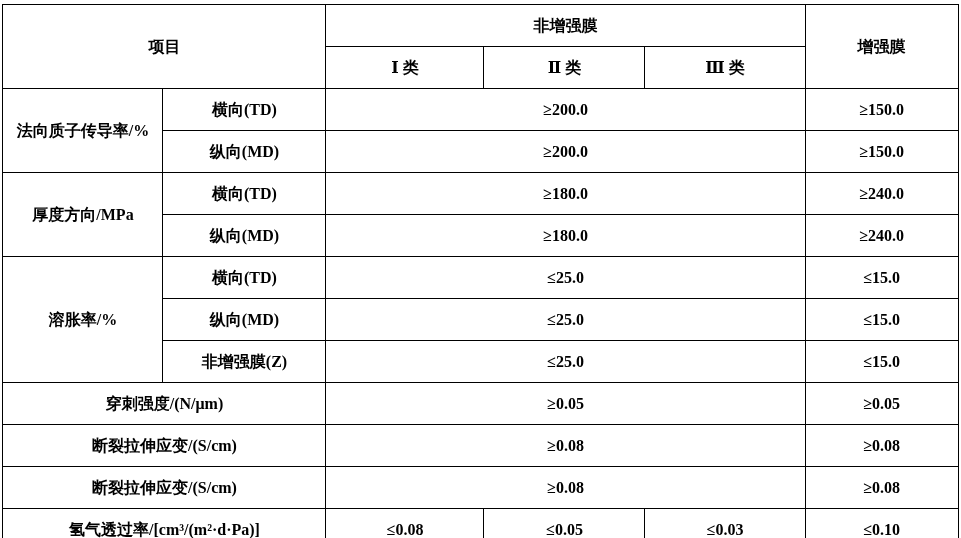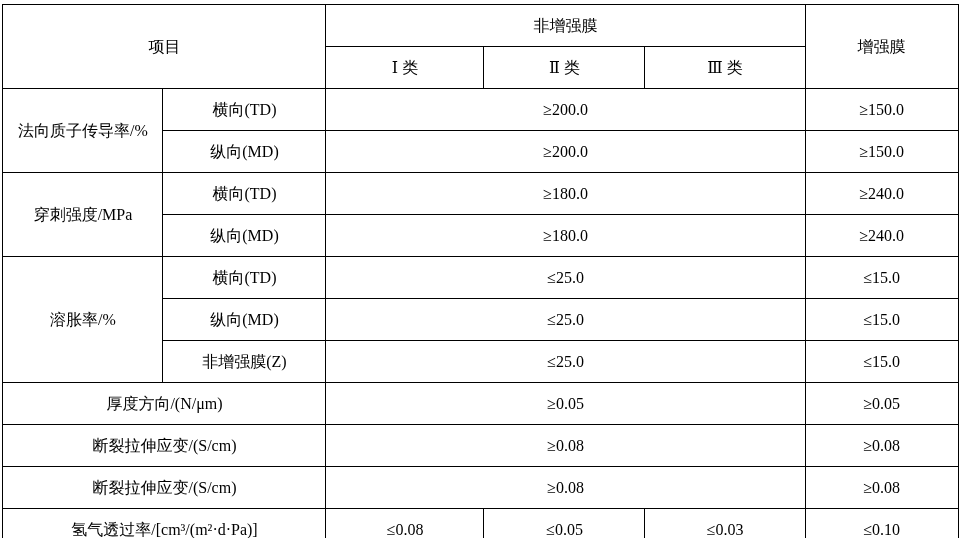--- a/index.html
+++ b/index.html
@@ -23,21 +23,21 @@
   table.spec {
     border-collapse: collapse;
     width: 955px;
     margin: 0 auto;
     table-layout: fixed;
   }
   table.spec td, table.spec th {
     border: 1px solid #000000;
     text-align: center;
     vertical-align: middle;
-    font-weight: normal;
+    font-weight: bold;
     font-size: 16px;
     padding: 0;
     height: 41px;
     line-height: 1.25;
   }
   .hdr-group {
     font-size: 17px;
   }
   .hdr-item {
     font-size: 17px;
@@ -96,21 +96,21 @@
         <td class="val" colspan="3">≥200.0</td>
         <td class="val">≥150.0</td>
       </tr>
       <tr>
         <td class="sublabel">纵向(MD)</td>
         <td class="val" colspan="3">≥200.0</td>
         <td class="val">≥150.0</td>
       </tr>
 
       <tr>
-        <td class="rowlabel" rowspan="2">穿刺强度/MPa</td>
+        <td class="rowlabel" rowspan="2">厚度方向/MPa</td>
         <td class="sublabel">横向(TD)</td>
         <td class="val" colspan="3">≥180.0</td>
         <td class="val">≥240.0</td>
       </tr>
       <tr>
         <td class="sublabel">纵向(MD)</td>
         <td class="val" colspan="3">≥180.0</td>
         <td class="val">≥240.0</td>
       </tr>
 
@@ -125,21 +125,21 @@
         <td class="val" colspan="3">≤25.0</td>
         <td class="val">≤15.0</td>
       </tr>
       <tr>
         <td class="sublabel">非增强膜(Z)</td>
         <td class="val" colspan="3">≤25.0</td>
         <td class="val">≤15.0</td>
       </tr>
 
       <tr>
-        <td class="wide-label" colspan="2">厚度方向/(N/μm)</td>
+        <td class="wide-label" colspan="2">穿刺强度/(N/μm)</td>
         <td class="val" colspan="3">≥0.05</td>
         <td class="val">≥0.05</td>
       </tr>
       <tr>
         <td class="wide-label" colspan="2">断裂拉伸应变/(S/cm)</td>
         <td class="val" colspan="3">≥0.08</td>
         <td class="val">≥0.08</td>
       </tr>
       <tr>
         <td class="wide-label" colspan="2">断裂拉伸应变/(S/cm)</td>

